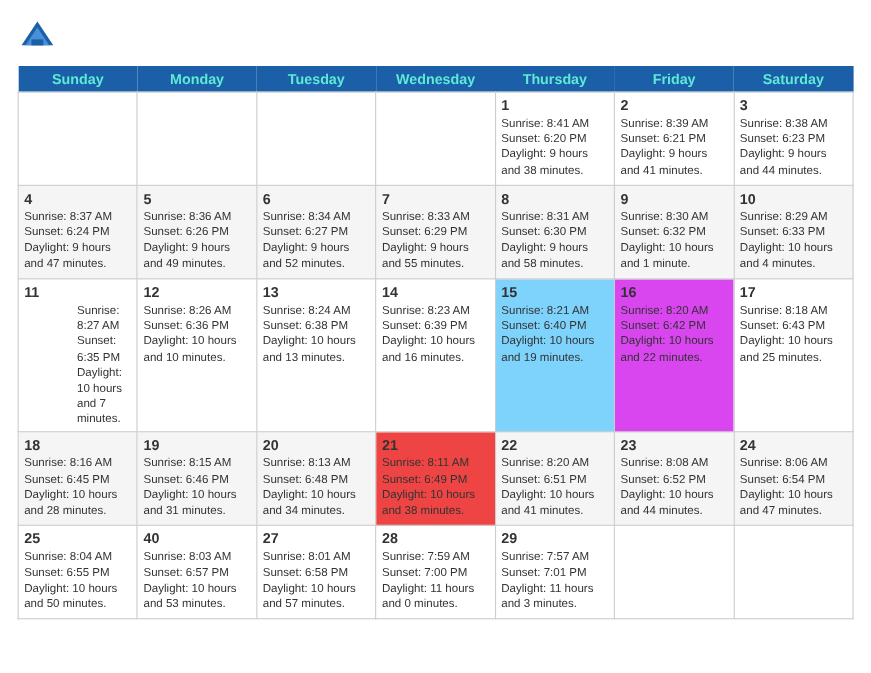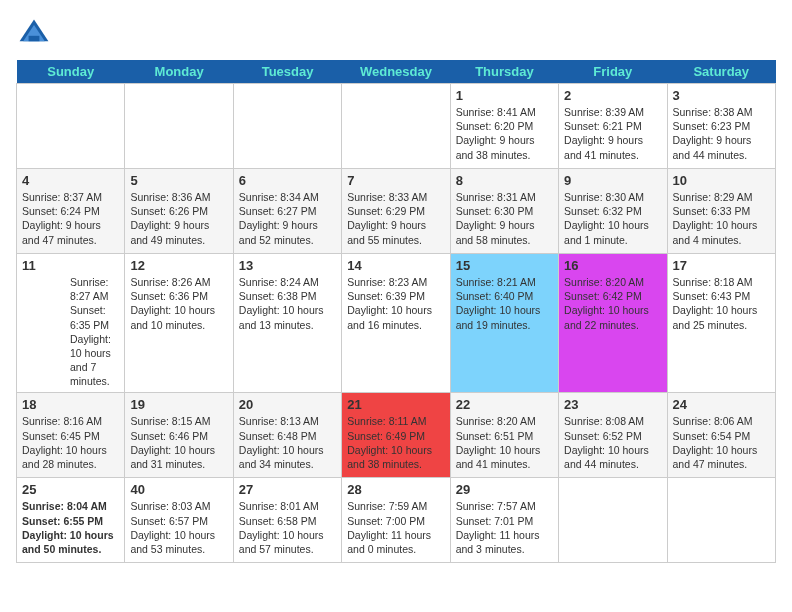--- a/index.html
+++ b/index.html
@@ -276,21 +276,21 @@
         <td style="background-color: rgb(245, 245, 245);">
           <div class="day-number">24</div>
           <div class="day-info" style="white-space: pre-line;">Sunrise: 8:06 AM
 Sunset: 6:54 PM
 Daylight: 10 hours and 47 minutes.</div>
         </td>
       </tr>
       <tr>
         <td style="background-color: rgb(255, 255, 255);">
           <div class="day-number">25</div>
-          <div class="day-info" style="white-space: pre-line; font-weight: bold;">Sunrise: 8:04 AM
+          <div class="day-info" style="white-space: pre-line;">Sunrise: 8:04 AM
 Sunset: 6:55 PM
 Daylight: 10 hours and 50 minutes.</div>
         </td>
         <td style="background-color: rgb(255, 255, 255);">
           <div class="day-number">40</div>
           <div class="day-info" style="white-space: pre-line;">Sunrise: 8:03 AM
 Sunset: 6:57 PM
 Daylight: 10 hours and 53 minutes.</div>
         </td>
         <td style="background-color: rgb(255, 255, 255);">

